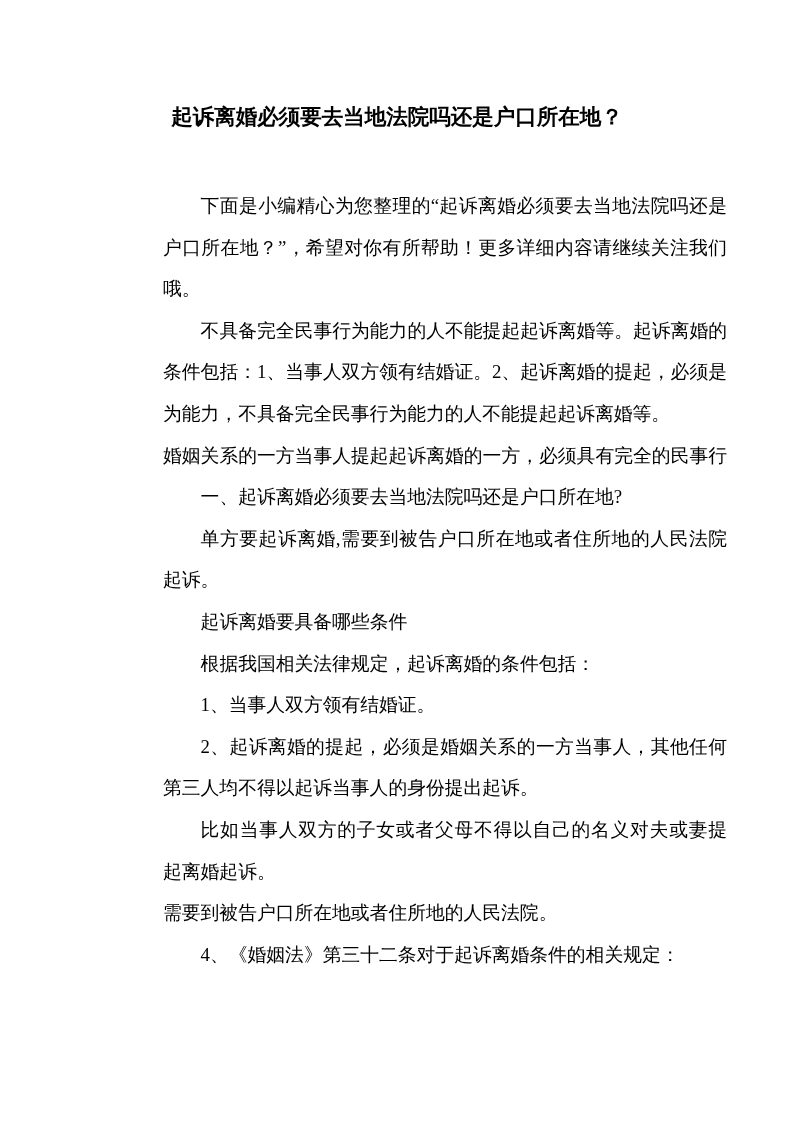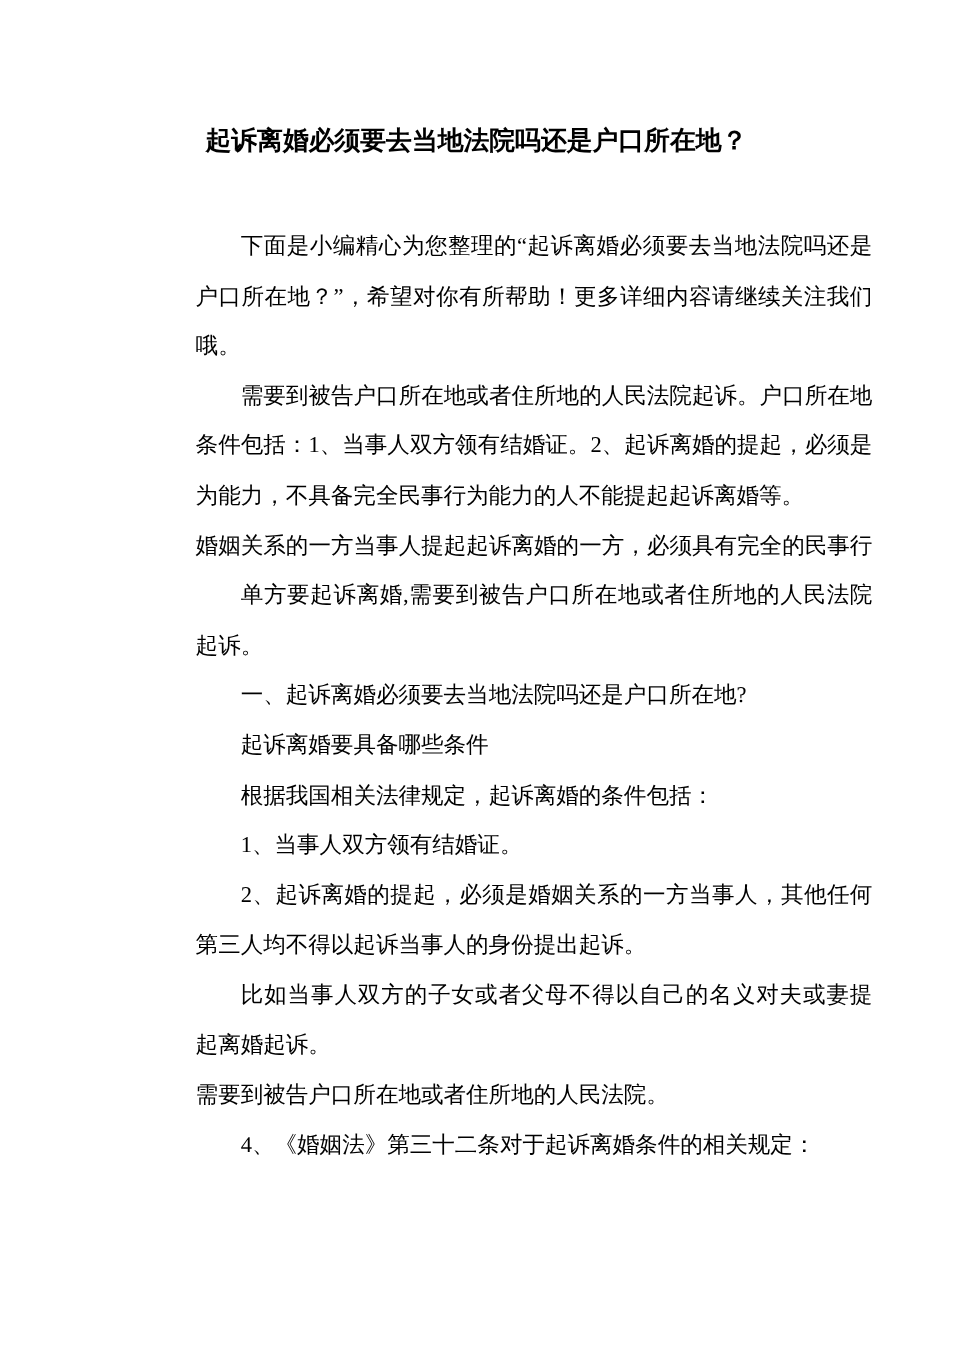--- a/index.html
+++ b/index.html
@@ -58,31 +58,31 @@
 
 <div class="page">
   <h1 class="doc-title">起诉离婚必须要去当地法院吗还是户口所在地？</h1>
   <div class="doc-body">
       <div class="paragraph">
         <div class="line indent full">下面是小编精心为您整理的“起诉离婚必须要去当地法院吗还是</div>
         <div class="line full">户口所在地？”，希望对你有所帮助！更多详细内容请继续关注我们</div>
         <div class="line">哦。</div>
       </div>
       <div class="paragraph">
-        <div class="line indent full">需要到被告户口所在地或者住所地的人民法院起诉。户口所在地</div>
+        <div class="line indent full">不具备完全民事行为能力的人不能提起起诉离婚等。起诉离婚的</div>
         <div class="line full">条件包括：1、当事人双方领有结婚证。2、起诉离婚的提起，必须是</div>
         <div class="line">为能力，不具备完全民事行为能力的人不能提起起诉离婚等。</div>
         <div class="line full">婚姻关系的一方当事人提起起诉离婚的一方，必须具有完全的民事行</div>
       </div>
       <div class="paragraph">
+        <div class="line indent">一、起诉离婚必须要去当地法院吗还是户口所在地?</div>
+      </div>
+      <div class="paragraph">
         <div class="line indent full">单方要起诉离婚,需要到被告户口所在地或者住所地的人民法院</div>
         <div class="line">起诉。</div>
-      </div>
-      <div class="paragraph">
-        <div class="line indent">一、起诉离婚必须要去当地法院吗还是户口所在地?</div>
       </div>
       <div class="paragraph">
         <div class="line indent">起诉离婚要具备哪些条件</div>
       </div>
       <div class="paragraph">
         <div class="line indent">根据我国相关法律规定，起诉离婚的条件包括：</div>
       </div>
       <div class="paragraph">
         <div class="line indent">1、当事人双方领有结婚证。</div>
       </div>

